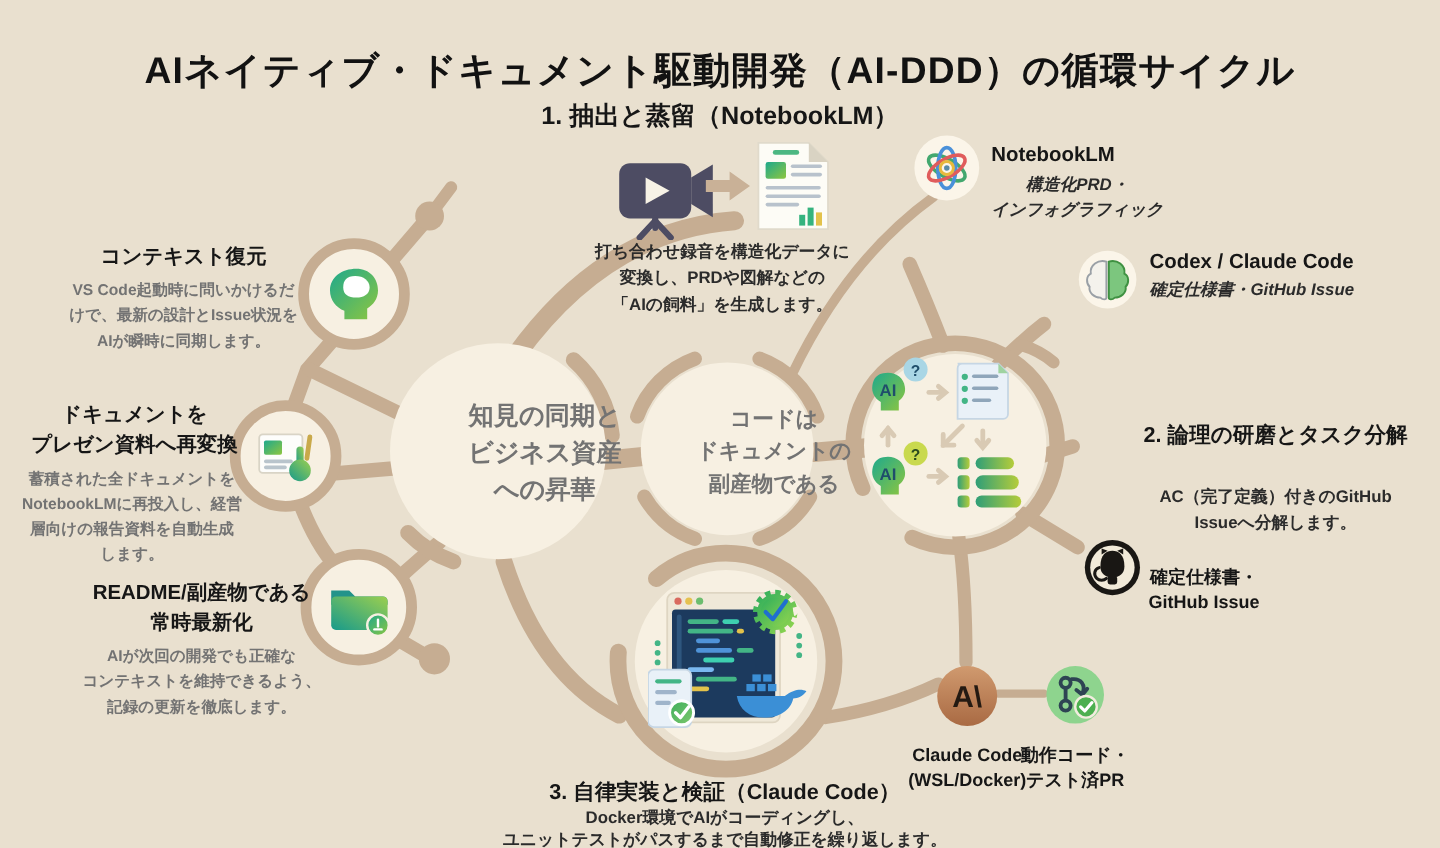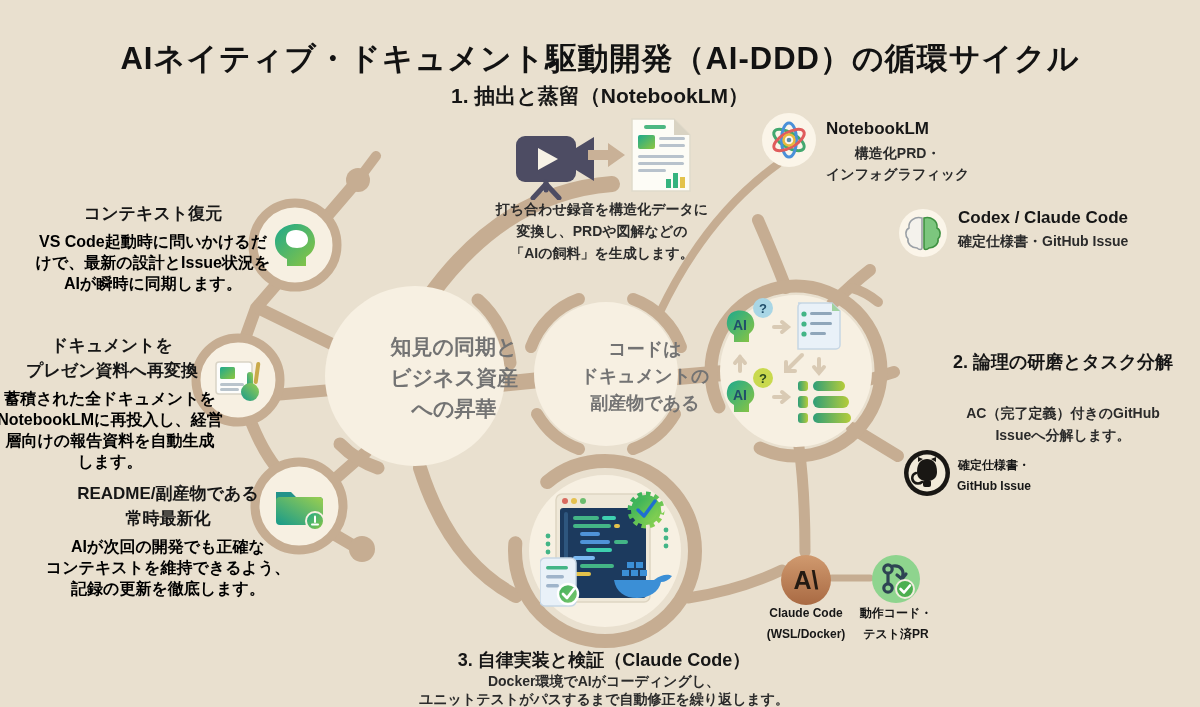--- a/index.html
+++ b/index.html
@@ -10,27 +10,27 @@
     color:#1b1b1b;
   }
   .abs{position:absolute;}
   .layer{position:absolute;left:0;top:0;width:1200px;height:707px;}
   .blk{position:absolute;text-align:center;transform:translateX(-50%);}
   .h-title{font-size:31px;font-weight:700;letter-spacing:1px;color:#121212;white-space:nowrap;margin-top:24px;}
   .step-title{font-size:21px;font-weight:800;color:#161616;white-space:nowrap;}
   .step-title.sm{font-size:18px;}
   .body-txt{font-size:14px;font-weight:600;line-height:22px;color:#2b2b2b;white-space:nowrap;}
   .feat-title{font-size:17px;font-weight:800;line-height:25px;color:#161616;white-space:nowrap;}
-  .feat-body{font-size:16px;font-weight:600;line-height:21px;color:#000000;white-space:nowrap;}
+  .feat-body{font-size:13px;font-weight:600;line-height:21px;color:#737373;white-space:nowrap;}
   .circle-txt{font-weight:800;color:#737373;white-space:nowrap;margin-left:39px;}
   .c1{font-size:21px;line-height:31px;}
   .c2{font-size:18px;line-height:27px;}
   .out-name{font-size:17px;font-weight:800;color:#161616;white-space:nowrap;}
-  .out-desc{font-size:14px;font-weight:600;line-height:21px;color:#2b2b2b;white-space:nowrap;}
-  .out-label{font-size:12px;font-weight:800;line-height:21px;color:#161616;white-space:nowrap;text-align:center;transform:translateX(-50%);}
+  .out-desc{font-size:14px;font-weight:600;line-height:21px;color:#2b2b2b;white-space:nowrap;font-style:italic;}
+  .out-label{font-size:15px;font-weight:800;line-height:21px;color:#161616;white-space:nowrap;text-align:center;transform:translateX(-50%);margin-top:16px;}
   .left-align{text-align:center;transform:none;}
 </style>
 </head>
 <body>
 
 <svg width="0" height="0" class="abs" aria-hidden="true">
   <defs>
     <linearGradient id="gGreen" x1="0" y1="0" x2="1" y2="1">
       <stop offset="0" stop-color="#1ea98d"></stop>
         <stop offset="1" stop-color="#8ec63f"></stop>

